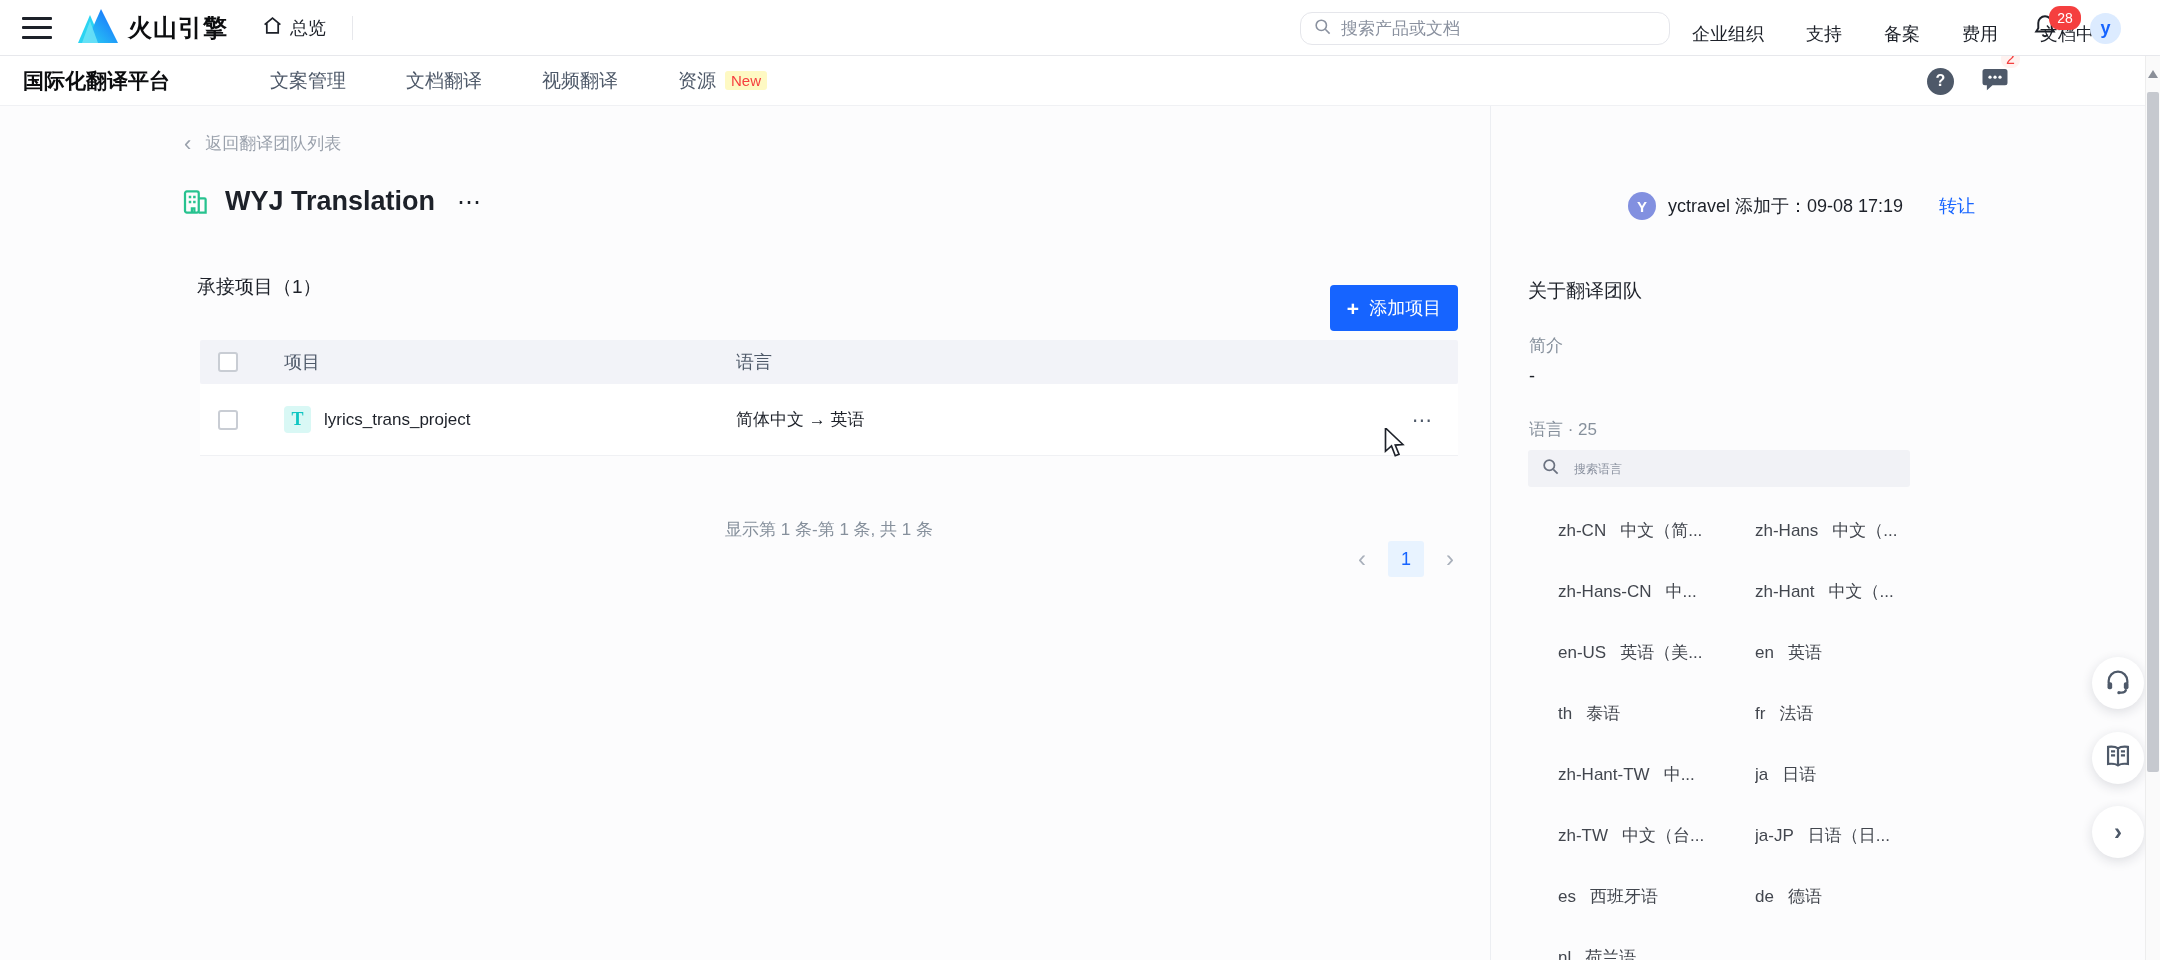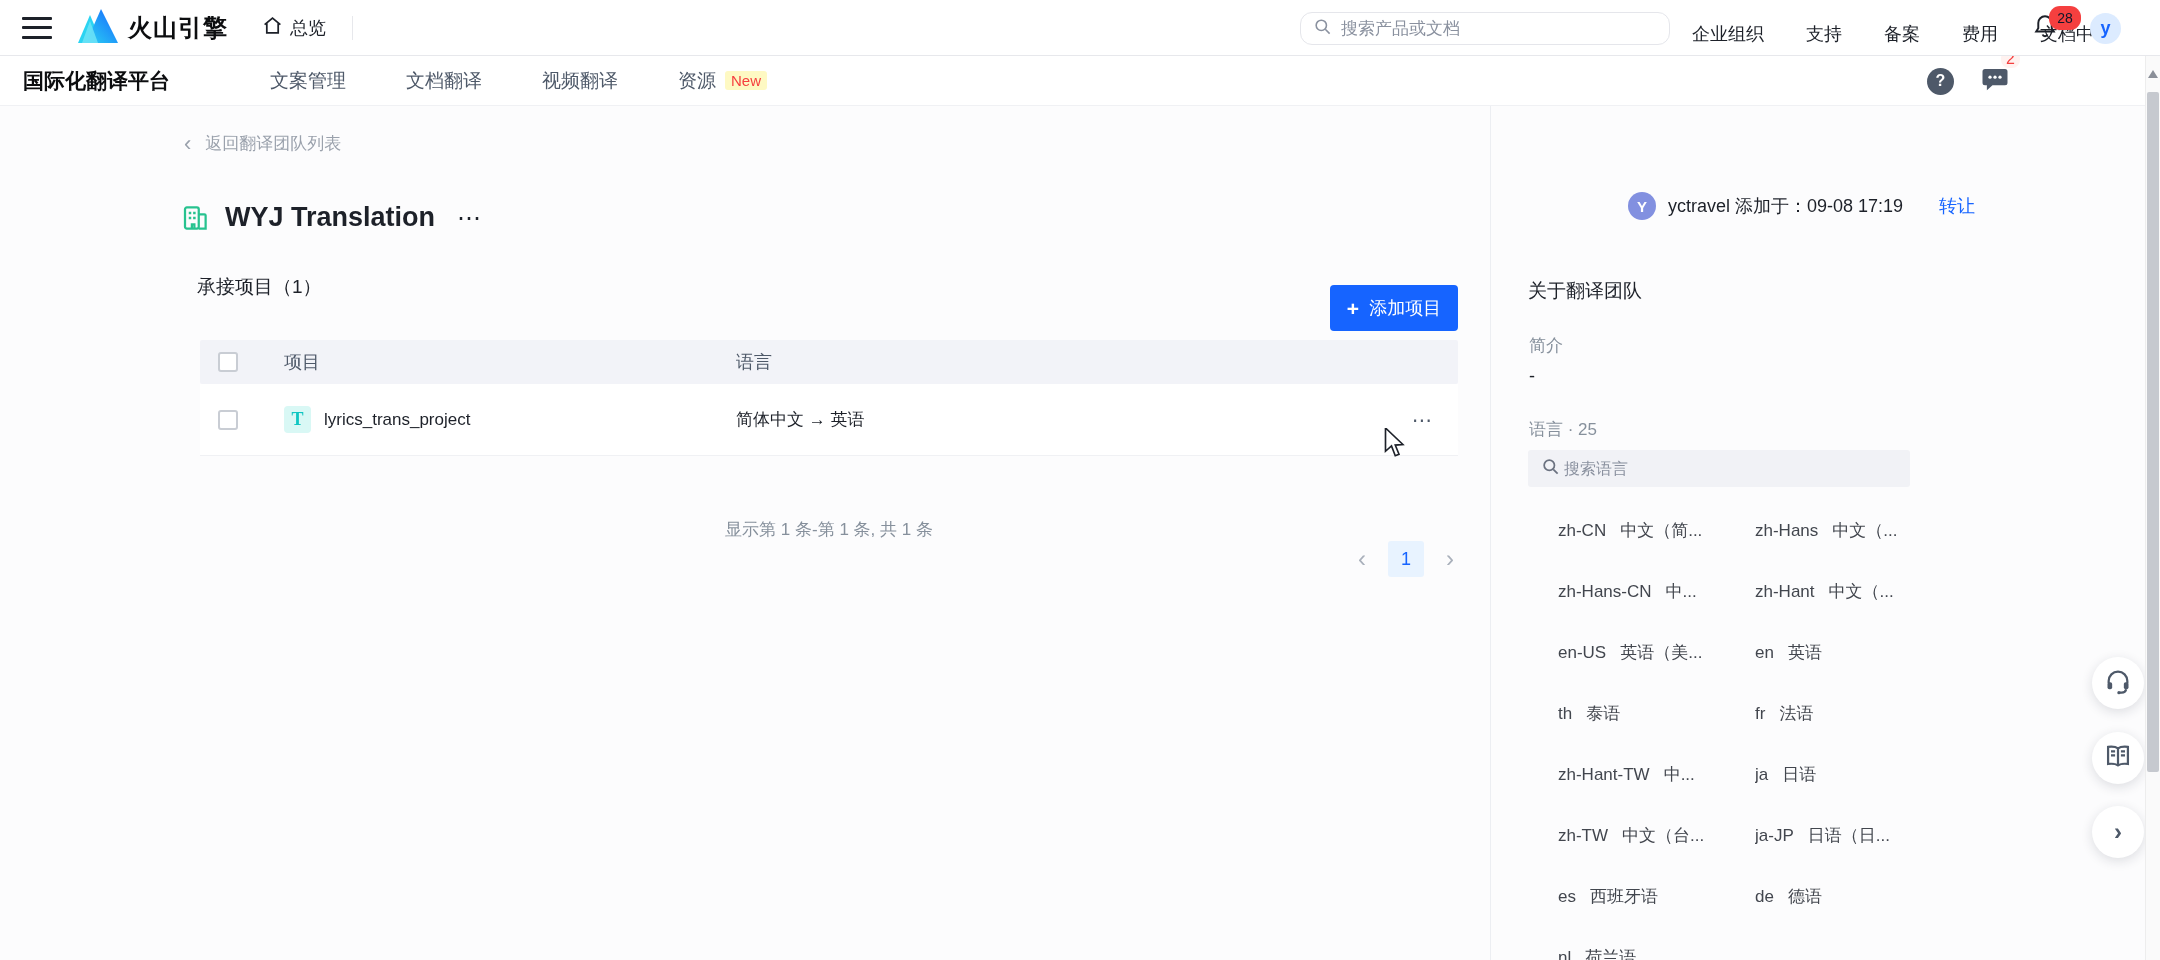--- a/index.html
+++ b/index.html
@@ -20,21 +20,21 @@
   .overview .lbl { font-size:18px; color:#1d2129; margin-left:7px; }
   .tn-divider { width:1px; height:24px; background:#e7e8ec; margin-left:26px; }
   .search-box { position:absolute; left:1300px; top:12px; width:370px; height:33px;
     border:1px solid #e5e6eb; border-radius:12px; background:#fff; display:flex; align-items:center; padding:0 12px; }
   .search-box input { border:none; outline:none; flex:1; font-size:17px; color:#1d2129; margin-left:9px; background:transparent;
     font-family:"Liberation Sans",sans-serif; }
   .search-box input::placeholder { color:#8a919f; }
   .tn-links { position:absolute; left:1692px; top:0; height:68px; display:flex; align-items:center; gap:42px; }
   .tn-link { font-size:18px; color:#1d2129; cursor:pointer; white-space:nowrap; }
   .bell-wrap { position:absolute; left:2032px; top:13px; width:30px; height:30px; cursor:pointer; }
-  .badge-28 { position:absolute; left:17px; top:-7px; min-width:32px; height:22px; background:#f53f3f; color:#0f172a;
+  .badge-28 { position:absolute; left:17px; top:-7px; min-width:32px; height:22px; background:#f53f3f; color:#ffffff;
     border-radius:11px; font-size:14px; display:flex; align-items:center; justify-content:center; padding:12px 5px; }
   .avatar-top { position:absolute; left:2090px; top:13px; width:31px; height:31px; border-radius:50%;
     background:#dcebff; color:#1664ff; font-size:18px; font-weight:bold; display:flex; align-items:center; justify-content:center; cursor:pointer; }
   
   .appbar { position:absolute; left:0; top:56px; width:2160px; height:50px; background:#fff;
     border-bottom:1px solid #f0f1f4; display:flex; align-items:center; z-index:4; }
   .app-title { font-size:21px; font-weight:bold; color:#0c0d0f; margin-left:23px; }
   .app-tabs { display:flex; align-items:center; margin-left:100px; gap:60px; }
   .app-tab { font-size:19px; color:#4e5969; cursor:pointer; display:flex; align-items:center; gap:9px; white-space:nowrap; }
   .new-badge { font-size:15px; color:#f53f3f; background:#fef9c3; border-radius:3px; padding:1px 6px; }
@@ -42,21 +42,21 @@
   .circle-ico { width:27px; height:27px; border-radius:50%; background:#4e5969; color:#fff; font-size:16px; font-weight:bold;
     display:flex; align-items:center; justify-content:center; cursor:pointer; position:relative; }
   .chat-ico { position:relative; cursor:pointer; }
   .badge-2 { position:absolute; right:-10px; top:-14px; font-size:16px; color:#f53f3f; background:#fff2f0; border-radius:8px; padding:0 5px; }
   
   .content { position:absolute; left:0; top:106px; width:2160px; height:854px; background:#fcfcfd; }
   .v-divider { position:absolute; left:1490px; top:0; width:1px; height:854px; background:#eceef2; }
   .back-row { position:absolute; left:184px; top:26px; display:flex; align-items:center; gap:14px; cursor:pointer; color:#9aa1ac; }
   .back-chevron { font-size:22px; color:#9aa1ac; line-height:1; }
   .back-label { font-size:17px; color:#9aa1ac; }
-  .title-row { position:absolute; left:180px; top:96px; display:flex; align-items:center; }
+  .title-row { position:absolute; left:180px; top:80px; display:flex; align-items:center; }
   .team-icon { width:30px; height:30px; }
   .team-name { font-size:27px; font-weight:bold; color:#1d2129; margin-left:15px; }
   .title-more { font-size:24px; color:#1d2129; margin-left:22px; letter-spacing:2px; cursor:pointer; }
   .owner-box { position:absolute; left:1628px; top:86px; display:flex; align-items:center; }
   .owner-avatar { width:28px; height:28px; border-radius:50%; background:#8290e0; color:#fff; font-size:15px; font-weight:bold;
     display:flex; align-items:center; justify-content:center; }
   .owner-text { font-size:18px; color:#1d2129; margin-left:12px; white-space:nowrap; }
   .transfer-link { font-size:18px; color:#1664ff; margin-left:36px; cursor:pointer; }
   
   .section-label { position:absolute; left:197px; top:168px; font-size:19px; color:#1d2129; }
@@ -83,21 +83,21 @@
     display:flex; align-items:center; justify-content:center; cursor:pointer; }
   
   .sidebar { position:absolute; left:1528px; top:0; width:384px; height:854px; }
   .sb-title { position:absolute; left:0; top:172px; font-size:19px; color:#1d2129; }
   .sb-label { font-size:17px; color:#86909c; }
   .sb-intro-label { position:absolute; left:1px; top:228px; }
   .sb-intro-value { position:absolute; left:1px; top:260px; font-size:18px; color:#1d2129; }
   .sb-lang-label { position:absolute; left:1px; top:312px; }
   .sb-search { position:absolute; left:0; top:344px; width:382px; height:37px; background:#f1f2f6; border-radius:3px;
     display:flex; align-items:center; padding:0 13px; }
-  .sb-search input { border:none; outline:none; background:transparent; flex:1; margin-left:4px; font-size:16px; color:#a21caf;
+  .sb-search input { border:none; outline:none; background:transparent; flex:1; margin-left:14px; font-size:12px; color:#a21caf;
     font-family:"Liberation Sans",sans-serif; }
   .sb-search input::placeholder { color:#8a919f; }
   .lang-grid { position:absolute; left:30px; top:394px; width:354px; display:grid; grid-template-columns:197px 157px; }
   .lang-item { height:61px; display:flex; align-items:center; gap:14px; cursor:default; overflow:hidden; white-space:nowrap; }
   .lang-code { font-size:17px; color:#42464e; }
   .lang-name { font-size:17px; color:#42464e; }
   
   .float-btn { position:absolute; left:2092px; width:52px; height:52px; border-radius:50%; background:#fff;
     box-shadow:0 3px 12px rgba(28,35,60,.14); display:flex; align-items:center; justify-content:center; cursor:pointer; z-index:8; }
   .fb-1 { top:657px; } .fb-2 { top:732px; } .fb-3 { top:806px; }

